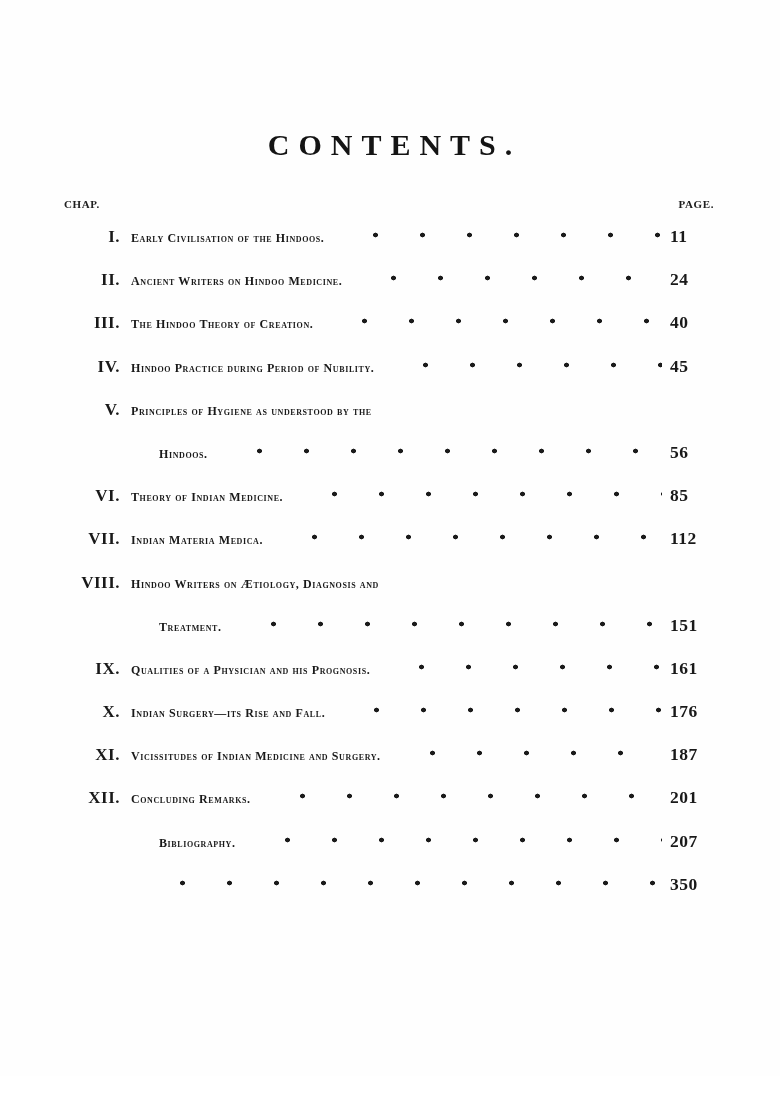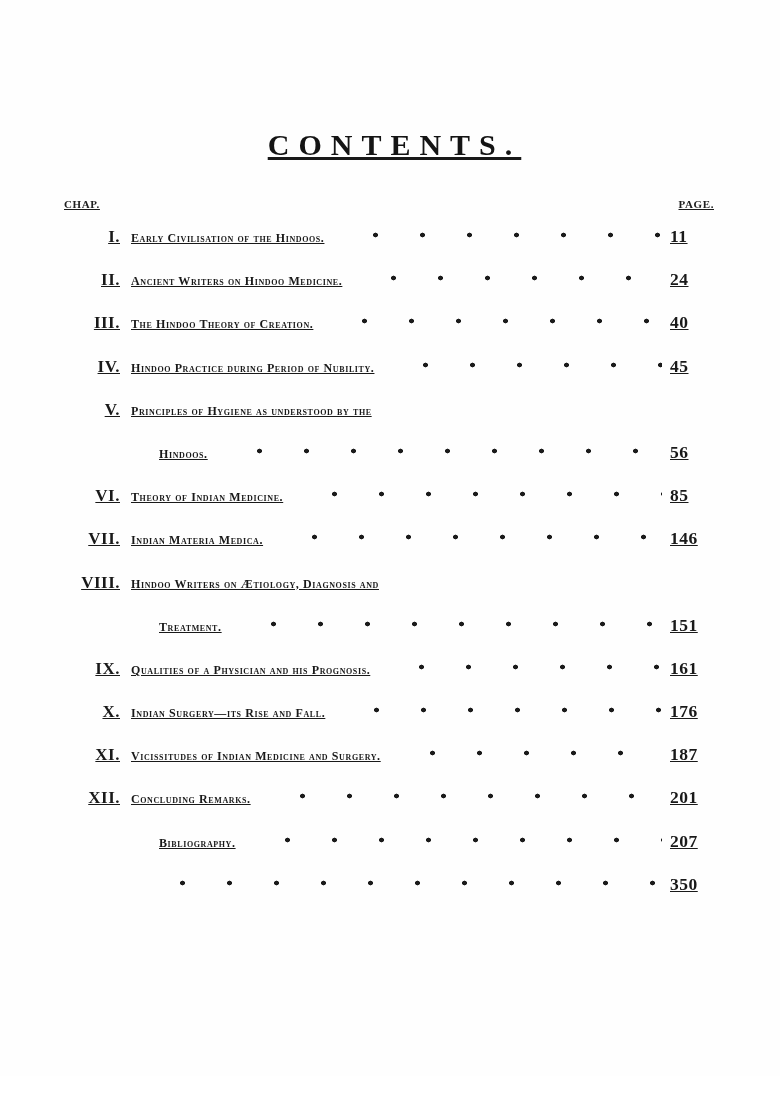--- a/index.html
+++ b/index.html
@@ -8,21 +8,20 @@
     background: #ffffff;
   }
   .page {
     position: relative;
     width: 780px;
     height: 1076px;
     background: #fefefe;
     font-family: "Liberation Serif", "DejaVu Serif", serif;
     color: #191919;
     overflow: hidden;
-    text-decoration: underline;
   }
   .doc-title {
     padding-top: 128px;
     text-align: center;
     font-size: 30px;
     font-weight: 700;
     letter-spacing: 9px;
     text-indent: 9px;
     color: #141414;
   }
@@ -140,21 +139,21 @@
       <span class="num">VI.</span>
       <span class="t">Theory of Indian Medicine.</span>
       <span class="leader"></span>
       <span class="pg">85</span>
     </div>
 
     <div class="row">
       <span class="num">VII.</span>
       <span class="t">Indian Materia Medica.</span>
       <span class="leader"></span>
-      <span class="pg">146</span>
+      <span class="pg">112</span>
     </div>
 
     <div class="row">
       <span class="num">VIII.</span>
       <span class="t">Hindoo Writers on Ætiology, Diagnosis and</span>
     </div>
     <div class="row">
       <span class="num"></span>
       <span class="t indent">Treatment.</span>
       <span class="leader"></span>

